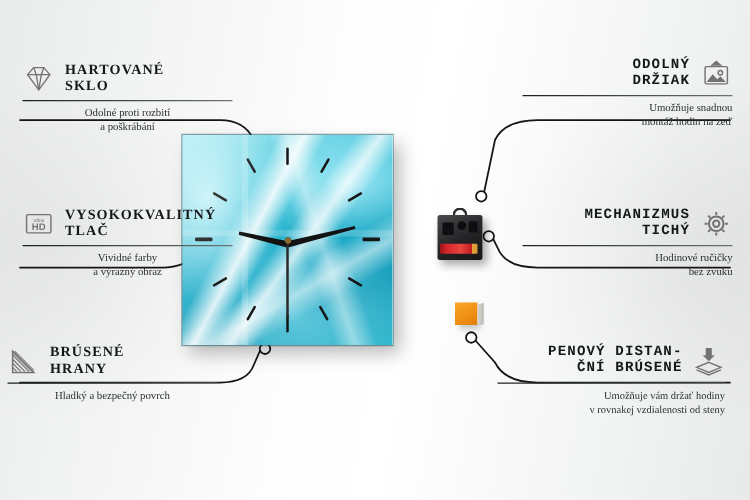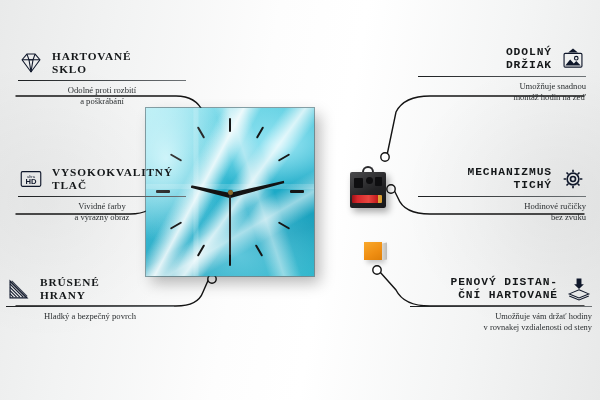--- a/index.html
+++ b/index.html
@@ -83,29 +83,29 @@
   .feat .row{ display:flex; align-items:center; gap:8px; }
   .feat .title{ font-size:11.3px; letter-spacing:.9px; line-height:13px; color:#15181a; font-weight:700; }
   .feat .rule{ height:1px; background:linear-gradient(90deg,#1c1f21,#6e7376); margin:4px 0 4px; }
   .feat .desc{ font-size:8.6px; line-height:11.4px; color:#2b2f31; }
   .feat.left .row{ justify-content:flex-start; }
   .feat.left .title{ text-align:left; }
   .feat.left .desc{ text-align:center; }
   .feat.right .row{ justify-content:flex-end; }
   .feat.right .title{ text-align:right;font-family:Liberation Mono, monospace; }
   .feat.right .desc{ text-align:right; }
-  .ico{ flex:0 0 auto; width:26px; height:26px; color:#0f172a; }
+  .ico{ flex:0 0 auto; width:26px; height:26px; color:#737373; }
   .ico svg{ display:block; width:26px; height:26px; }
 
   .f1{ left:18px; top:50px; }
   .f2{ left:18px; top:166px; }
   .f3{ left:6px; top:276px; }
   .f4{ right:14px; top:46px; }
   .f5{ right:14px; top:166px; }
-  .f6{ right:8px; top:276px; width:182px; }
+  .f6{ right:20px; top:276px; width:182px; }
   .f6 .desc{ font-size:8.4px; }
 </style>
 </head>
 <body>
 
 <div id="stage">
 
   <svg id="wires" viewBox="0 0 600 400" xmlns="http://www.w3.org/2000/svg">
     <g fill="none" stroke="#141414" stroke-width="1.4" stroke-linecap="round">
 
@@ -267,21 +267,21 @@
     </div>
     <div class="rule"></div>
     <div class="desc">Hodinové ručičky</div>
     <div class="desc">bez zvuku</div>
   </div>
 
   <div class="feat right f6">
     <div class="row">
       <span>
         <span class="title" style="display:block">PENOVÝ DISTAN-</span>
-        <span class="title" style="display:block">ČNÍ HARTOVANÉ</span>
+        <span class="title" style="display:block">ČNÍ BRÚSENÉ</span>
       </span>
       <span class="ico">
         <svg viewBox="0 0 32 32" fill="none" stroke="currentColor" stroke-width="1.3">
           <path d="M13 3 h6 v7 h3 l-6 6 l-6 -6 h3 Z" fill="currentColor" stroke="none"></path>
           <path d="M16 17 L28 22 L16 27 L4 22 Z"></path>
           <path d="M4 24.5 L16 29.5 L28 24.5"></path>
         </svg>
       </span>
     </div>
     <div class="rule"></div>

